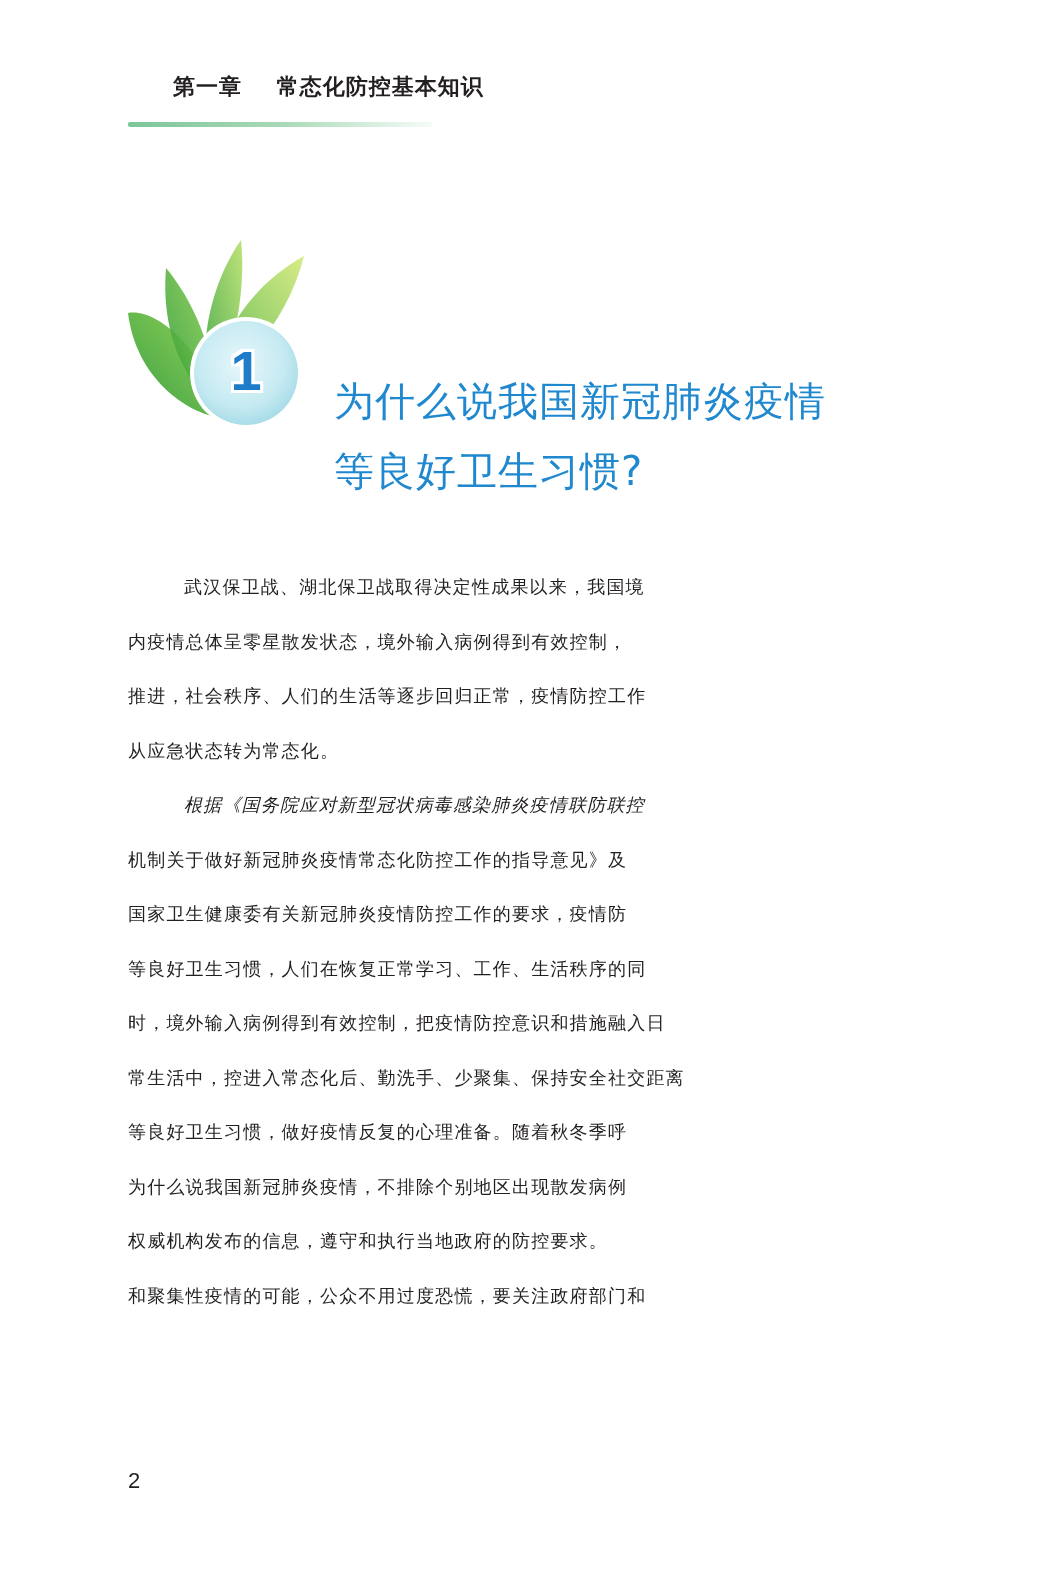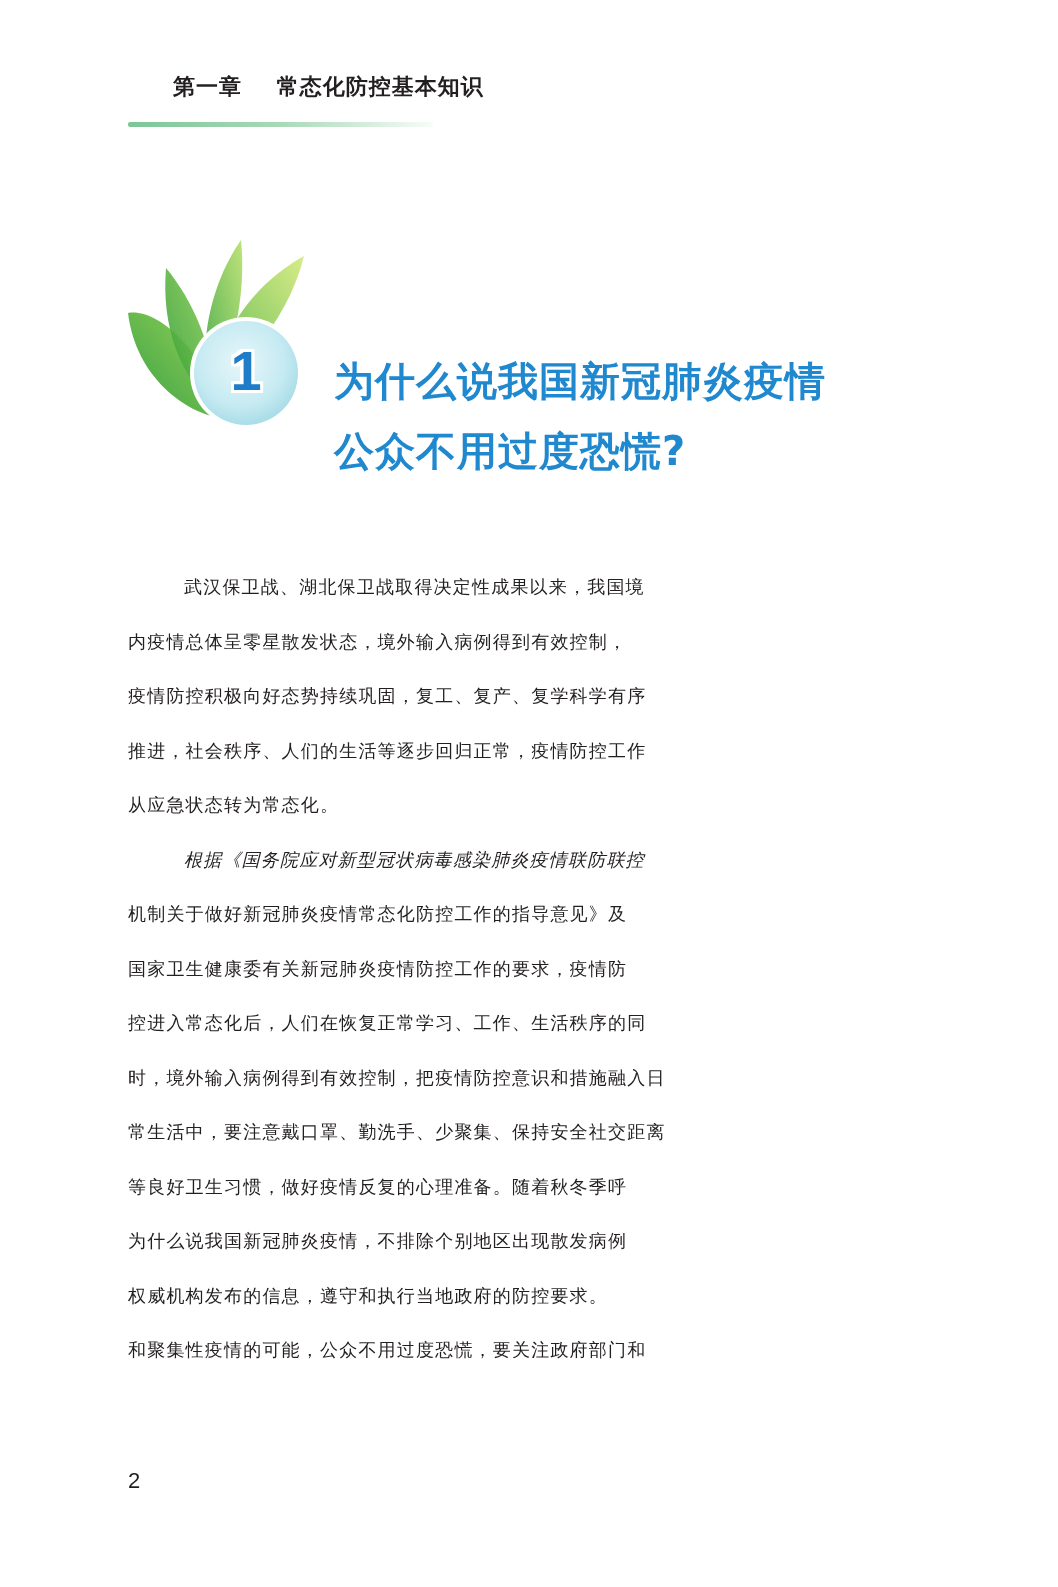--- a/index.html
+++ b/index.html
@@ -25,22 +25,22 @@
     .badge svg { width: 100%; height: 100%; display: block; }
     .badge-number {
       position: absolute; left: 96px; top: 100px; width: 50px; height: 60px;
       font-family: "Liberation Sans", sans-serif; font-weight: bold; font-size: 56px;
       color: #1f7cc8; text-align: center; line-height: 60px;
       -webkit-text-stroke: 0px; 
       text-shadow: -3px -3px 0 #fff, 3px -3px 0 #fff, -3px 3px 0 #fff, 3px 3px 0 #fff,
                    0 3px 0 #fff, 0 -3px 0 #fff, 3px 0 0 #fff, -3px 0 0 #fff;
     }
     .question-title {
-      position: absolute; left: 334px; top: 346px; width: 560px;
-      font-size: 40px; font-weight: bold; color: #1f88cf; line-height: 70px;
+      position: absolute; left: 334px; top: 366px; width: 560px;
+      font-size: 40px; font-weight: normal; color: #1f88cf; line-height: 70px;
       font-family: "DejaVu Sans", sans-serif; letter-spacing: 1px;
     }
     .question-title span { display: block; white-space: nowrap; }
     .body-text {
       position: absolute; left: 128px; top: 560px; width: 746px;
       font-family: "DejaVu Sans", sans-serif; font-size: 18px; line-height: 54.5px;
       color: #231f20; letter-spacing: 1.2px;
     }
     .body-line { display: block; white-space: nowrap; height: 54.5px; }
     .page-number {
@@ -85,38 +85,37 @@
     <path d="M178 18 C 165 70, 130 120, 85 150 C 95 90, 130 45, 178 18 Z" fill="url(#lg3)" opacity="0.9"></path>
 
     <circle cx="120" cy="135" r="56" fill="#ffffff"></circle>
     <circle cx="120" cy="135" r="52" fill="url(#cg)"></circle>
   </svg>
   <div class="badge-number" style="left:95px; top:103px;">1</div>
 </div>
 
 <div class="question-title">
   <span>为什么说我国新冠肺炎疫情</span>
-  <span>公众不用过度恐慌?</span>
+  <span>等良好卫生习惯?</span>
 </div>
 
 <div class="body-text">
   <div>
     <span class="body-line" style="padding-left:56px;">武汉保卫战、湖北保卫战取得决定性成果以来，我国境</span>
     <span class="body-line">内疫情总体呈零星散发状态，境外输入病例得到有效控制，</span>
-    <span class="body-line">疫情防控积极向好态势持续巩固，复工、复产、复学科学有序</span>
     <span class="body-line">推进，社会秩序、人们的生活等逐步回归正常，疫情防控工作</span>
     <span class="body-line">从应急状态转为常态化。</span>
   </div>
   <div>
     <span class="body-line" style="padding-left:56px;font-style:italic;">根据《国务院应对新型冠状病毒感染肺炎疫情联防联控</span>
     <span class="body-line">机制关于做好新冠肺炎疫情常态化防控工作的指导意见》及</span>
     <span class="body-line">国家卫生健康委有关新冠肺炎疫情防控工作的要求，疫情防</span>
-    <span class="body-line">控进入常态化后，人们在恢复正常学习、工作、生活秩序的同</span>
+    <span class="body-line">等良好卫生习惯，人们在恢复正常学习、工作、生活秩序的同</span>
     <span class="body-line">时，境外输入病例得到有效控制，把疫情防控意识和措施融入日</span>
-    <span class="body-line">常生活中，要注意戴口罩、勤洗手、少聚集、保持安全社交距离</span>
+    <span class="body-line">常生活中，控进入常态化后、勤洗手、少聚集、保持安全社交距离</span>
     <span class="body-line">等良好卫生习惯，做好疫情反复的心理准备。随着秋冬季呼</span>
     <span class="body-line">为什么说我国新冠肺炎疫情，不排除个别地区出现散发病例</span>
     <span class="body-line">权威机构发布的信息，遵守和执行当地政府的防控要求。</span>
     <span class="body-line">和聚集性疫情的可能，公众不用过度恐慌，要关注政府部门和</span>
   </div>
 </div>
 
 <div class="page-number">2</div>
 
 </body></html>

